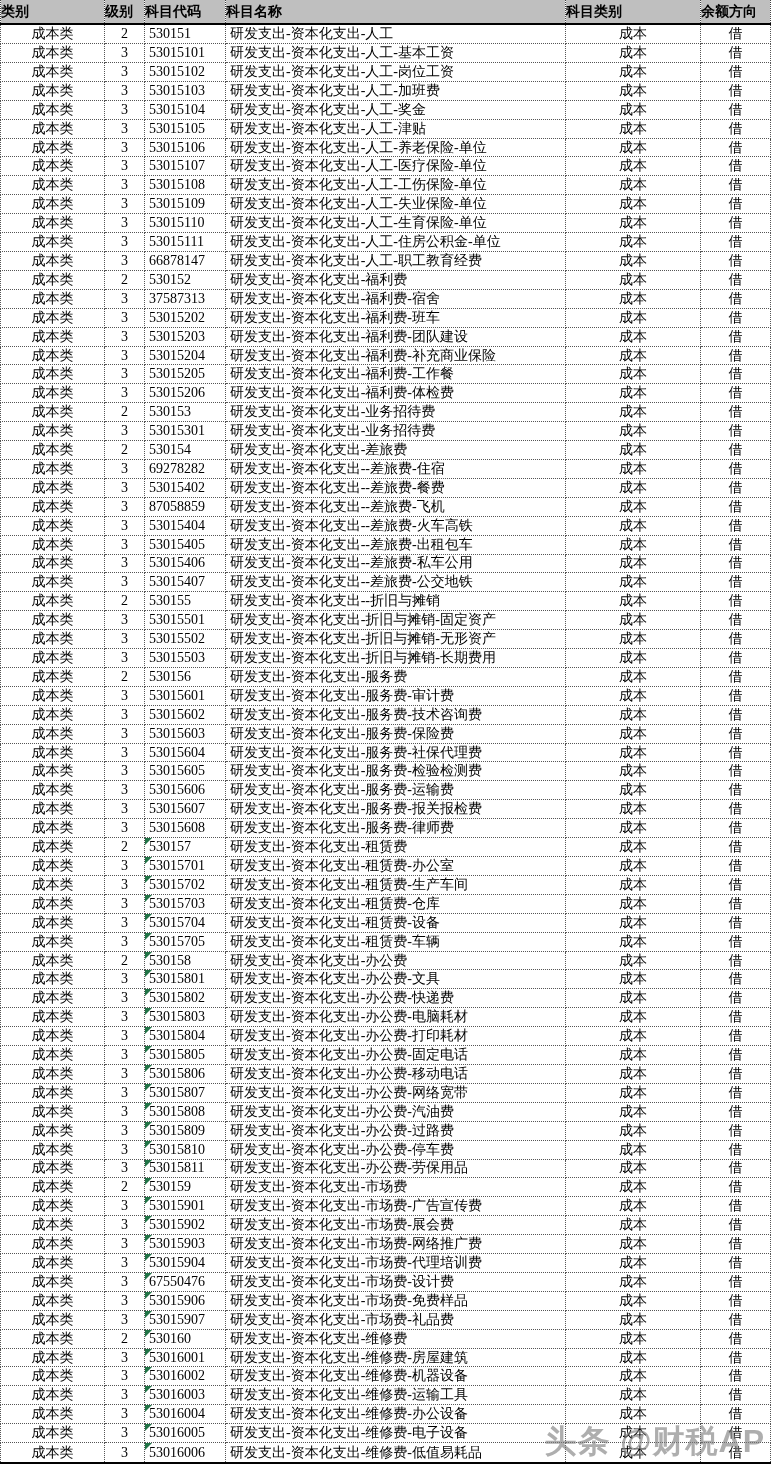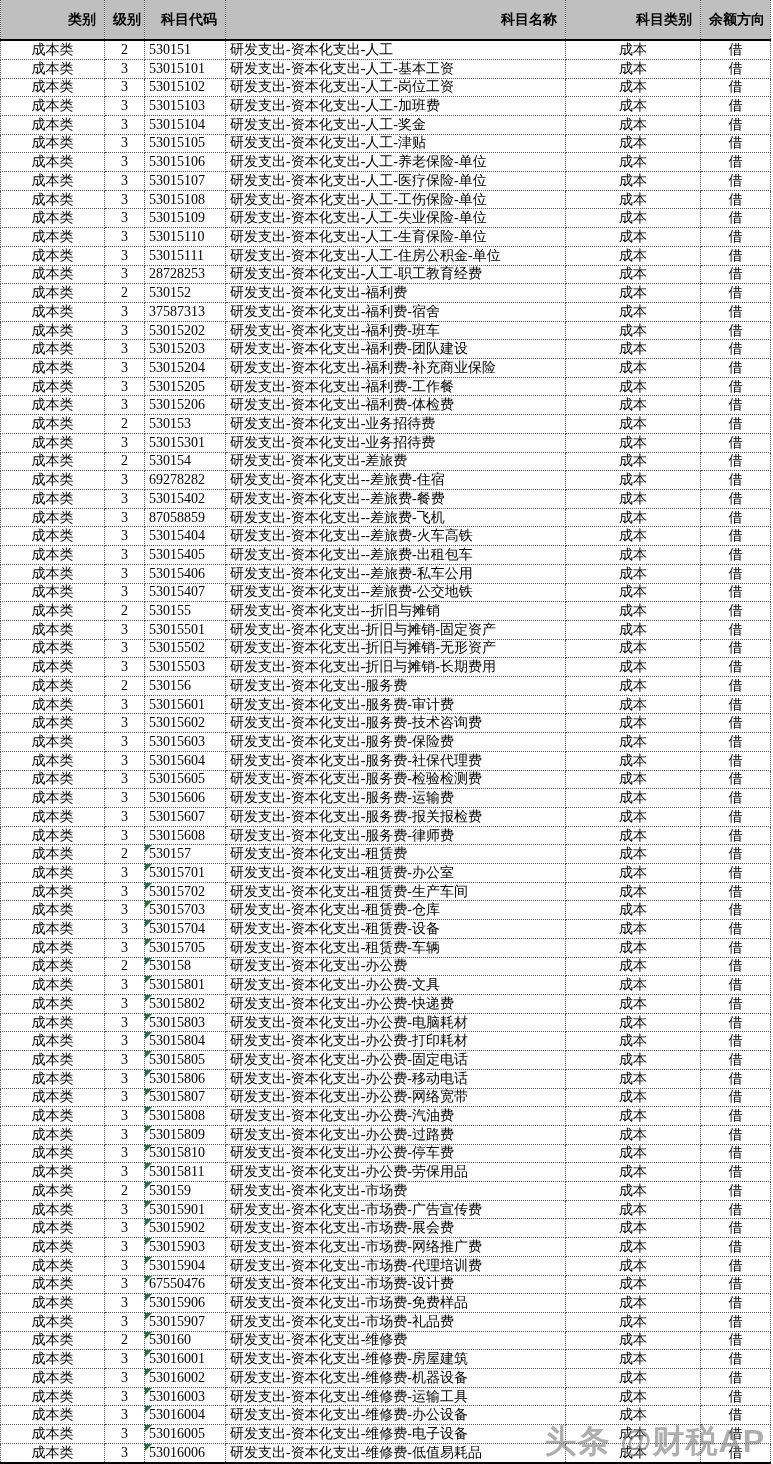--- a/index.html
+++ b/index.html
@@ -8,21 +8,21 @@
     font-family:"Liberation Serif","DejaVu Serif",serif;
     -webkit-font-smoothing:none;
   }
   table{
     border-collapse:collapse;table-layout:fixed;
     width:770px;height:1464px;margin:0;
   }
   th{
     background:var(--header-bg,#bfbfbf);
     font-weight:bold;font-size:14px;color:#000;
-    height:23px;padding:8px;text-align:right;
+    height:23px;padding:0;text-align:left;
     border-right:1px dotted #444;
     border-bottom:2px solid #000;
     overflow:hidden;white-space:nowrap;
   }
   th:first-child{border-left:1px dotted #444;}
   td{
     font-size:14px;color:#000;padding:0 2px;
     border-right:1px dotted #555;
     border-bottom:1px dotted #555;
     overflow:hidden;white-space:nowrap;line-height:1;
@@ -172,21 +172,21 @@
     <td class="c-lvl">3</td>
     <td class="c-code"><span class="code-text">53015111</span></td>
     <td class="c-name">研发支出-资本化支出-人工-住房公积金-单位</td>
     <td class="c-scat">成本</td>
     <td class="c-dir">借</td>
   </tr>
 
   <tr>
     <td class="c-cat">成本类</td>
     <td class="c-lvl">3</td>
-    <td class="c-code"><span class="code-text">28728253</span></td>
+    <td class="c-code"><span class="code-text">66878147</span></td>
     <td class="c-name">研发支出-资本化支出-人工-职工教育经费</td>
     <td class="c-scat">成本</td>
     <td class="c-dir">借</td>
   </tr>
 
   <tr>
     <td class="c-cat">成本类</td>
     <td class="c-lvl">2</td>
     <td class="c-code"><span class="code-text">530152</span></td>
     <td class="c-name">研发支出-资本化支出-福利费</td>

